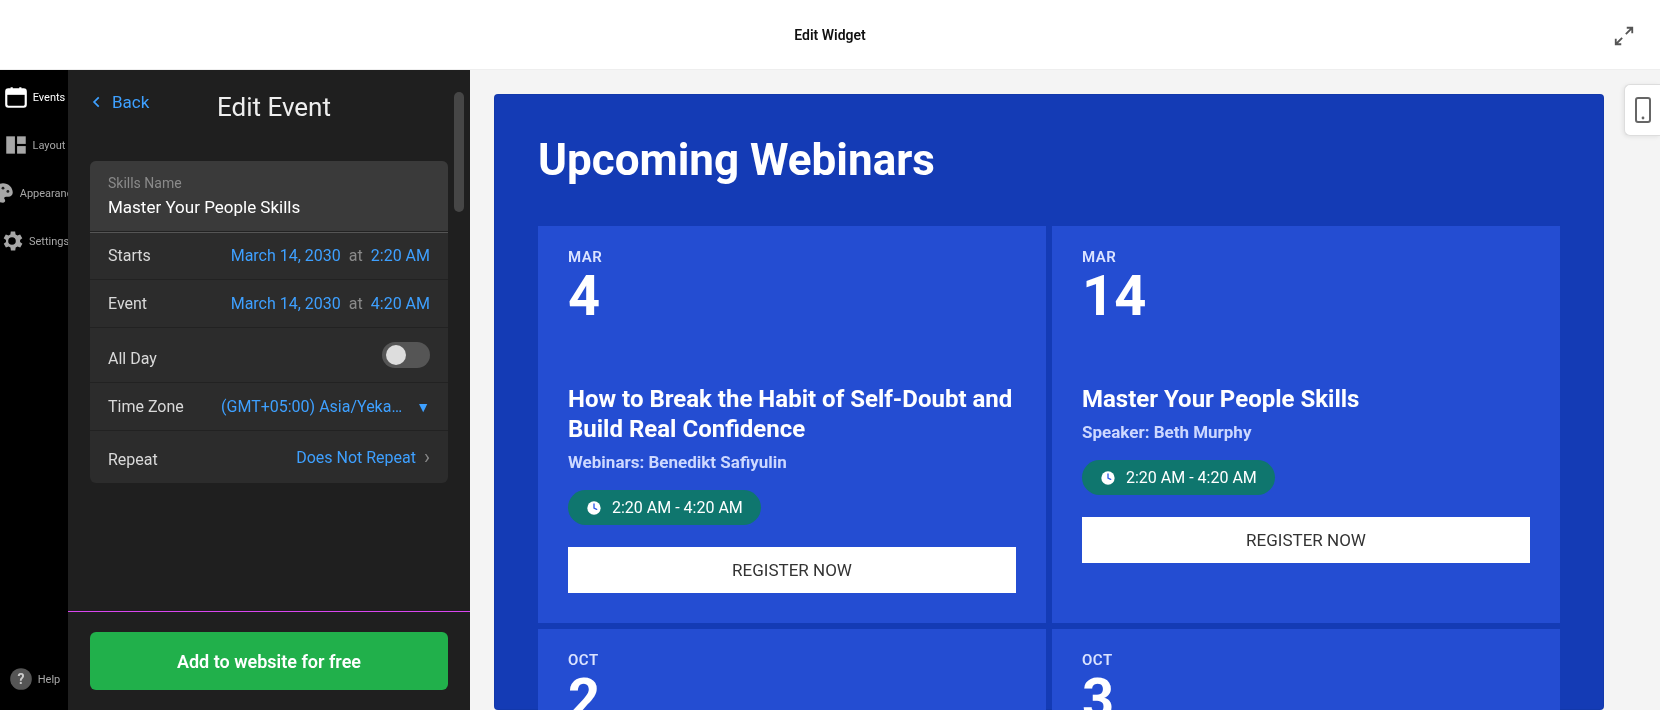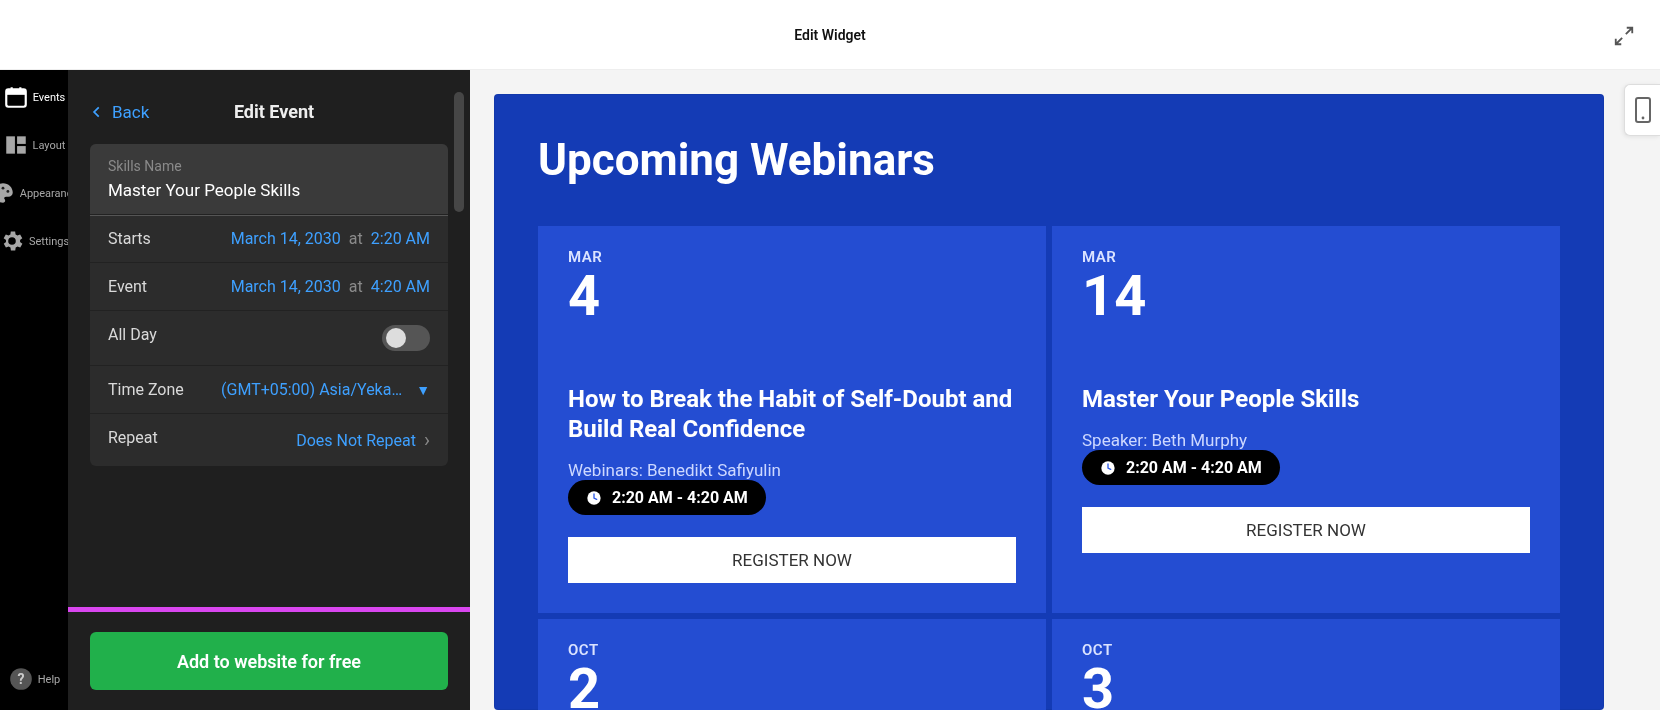--- a/index.html
+++ b/index.html
@@ -19,59 +19,59 @@
   .iconbar-item { display:flex; flex-direction:row; align-items:center; gap:4px; color:#a7a7a7; cursor:pointer; }
   .iconbar-item.active { color:#fff; }
   .iconbar-item .lbl { font-size:11px; }
   .iconbar-item svg, .iconbar-item .ic { width:26px; height:26px; }
 
   
   .panel { width: 402px; background:#1f1f1f; display:flex; flex-direction:column; position:relative; }
   .panel-inner { flex:1; overflow:hidden; padding: 22px 12px 0 22px; position:relative; }
   .panel-scrollbar { position:absolute; right:6px; top:22px; width:10px; height:120px; background:#464646; border-radius:5px; }
 
-  .panel-head { display:flex; align-items:flex-end; margin-bottom:22px; position:relative; height:30px; }
+  .panel-head { display:flex; align-items:flex-start; margin-bottom:39px; position:relative; height:30px; }
   .back { display:flex; align-items:center; gap:8px; color:#3ea0ff; font-size:17px; cursor:pointer; }
-  .panel-title { position:absolute; left:0; right:0; text-align:center; color:#eee; font-size:18px; pointer-events:none;font-weight:bold; }
+  .panel-title { position:absolute; left:0; right:0; text-align:center; color:#eee; font-size:26px; pointer-events:none; }
 
   .field-group { background:#2c2c2c; border-radius:6px; overflow:hidden; margin-right:10px; }
-  .field-row { padding:14px 18px; border-bottom:1px solid #222; display:flex; align-items:flex-start; }
+  .field-row { padding:14px 18px; border-bottom:1px solid #222; display:flex; align-items:flex-end; }
   .field-row:last-child { border-bottom:none; }
   .row-label { color:#d9d9d9; font-size:16px; }
   .row-right { margin-left:auto; display:flex; align-items:center; gap:8px; }
   .lnk { color:#3ea0ff; font-size:16px; }
   .muted { color:#8a8a8a; font-size:16px; }
 
   .name-row { flex-direction:column; align-items:flex-start; gap:6px; background:#3a3a3a; }
   .name-row.highlight { outline:1px solid #555; }
   .name-label { color:#8a8a8a; font-size:14px; }
   .name-value { color:#fff; font-size:17px; }
 
   .toggle { width:48px; height:26px; border-radius:13px; background:#555; position:relative; }
   .toggle .knob { position:absolute; width:20px; height:20px; border-radius:50%; background:#ddd; top:3px; left:4px; }
 
   .chev { color:#888; font-size:20px; }
   .dd { color:#3ea0ff; font-size:14px; margin-left:6px; }
 
-  .cta-wrap { padding:20px 22px; border-top:5px solid #d946ef; }
+  .cta-wrap { padding:20px 22px; border-top:1px solid #d946ef; }
   .cta { width:100%; background:#21b04b; color:#fff; font-size:18px; font-weight:600; border:none; border-radius:6px; height:58px; cursor:pointer; }
 
   
   .preview-wrap { flex:1; background:#f4f4f4; position:relative; padding:24px 56px 0 24px; overflow:hidden;}
   .device-btn { position:absolute; right:0; top:14px; width:36px; height:52px; background:#fff; border:1px solid #ddd; border-right:none; border-radius:6px 0 0 6px; display:flex; align-items:center; justify-content:center; cursor:pointer; box-shadow:-1px 1px 4px rgba(0,0,0,.08);}
   .preview { background:#143bb5; border-radius:4px; height:100%; padding:40px 44px 0 44px; overflow:hidden; box-shadow: inset 0 0 0 1px rgba(0,0,0,.05);}
   .preview h1 { color:#fff; font-size:44px; font-weight:700; margin-bottom:40px; }
   .cards { display:grid; grid-template-columns:1fr 1fr; gap:6px; }
   .card { background:#244dd2; padding:22px 30px 30px 30px; }
   .card.short { padding-bottom:0; }
   .month { color:#dbe3ff; font-size:15px; font-weight:600; letter-spacing:.5px; }
   .day { color:#fff; font-size:56px; font-weight:700; line-height:1; margin-top:2px; }
   .etitle { color:#fff; font-size:24px; font-weight:700; margin-top:60px; line-height:1.25; }
-  .speaker { color:#cdd8ff; font-size:17px; margin-top:16px; }
-  .time-pill { display:inline-flex; align-items:center; gap:10px; background:#000000; color:#fff; padding:8px 18px; border-radius:22px; font-size:16px;font-weight:bold; }
+  .speaker { color:#cdd8ff; font-size:17px; margin-top:8px;font-weight:bold; }
+  .time-pill { display:inline-flex; align-items:center; gap:10px; background:#0f766e; color:#fff; padding:8px 18px; border-radius:22px; margin-top:18px; font-size:16px; }
   .time-pill svg { width:16px; height:16px; }
   .reg { display:block; width:100%; background:#fff; color:#333; font-size:17px; border:none; height:46px; margin-top:22px; cursor:pointer; }
 </style>
 </head>
 <body>
 
 <div class="header">
   <div class="header-title">Edit Widget</div>
   <div class="expand-btn">
     <svg viewBox="0 0 24 24" width="22" height="22" fill="none" stroke="currentColor" stroke-width="2">

